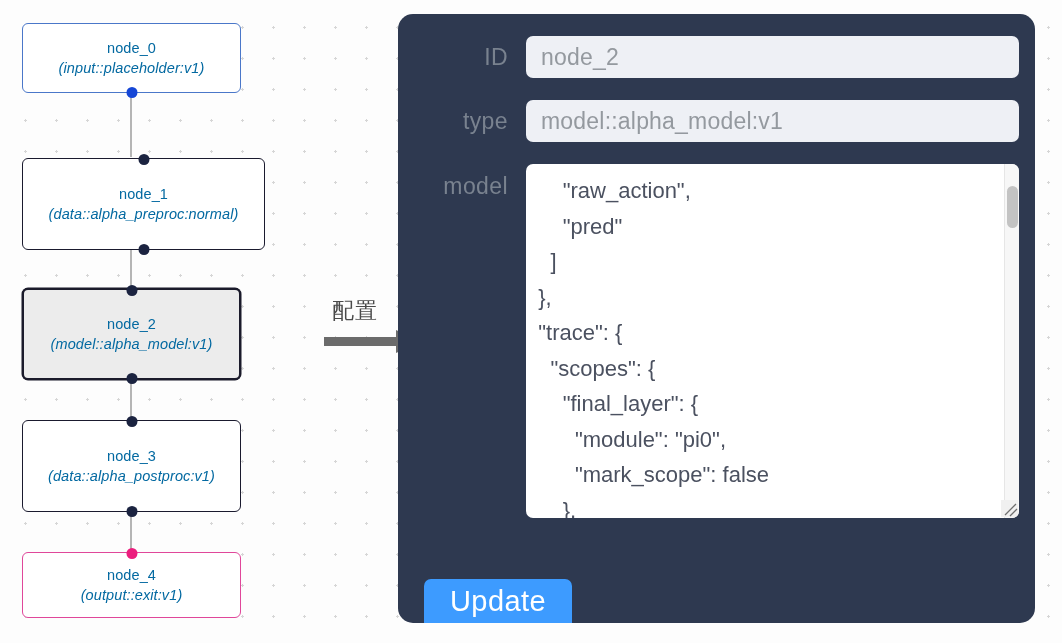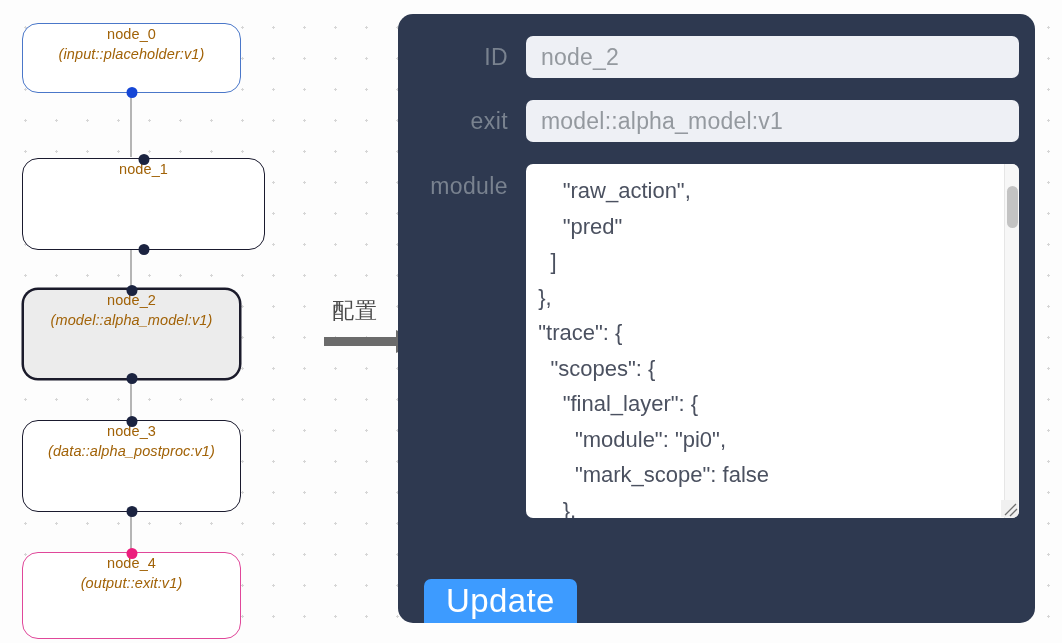--- a/index.html
+++ b/index.html
@@ -27,26 +27,27 @@
     background-size: 31px 31px;
     background-position: 10px 12px;
   }
 
   
   .node {
     position: absolute;
     box-sizing: border-box;
     background: #ffffff;
     border: 1.5px solid #1a1a2e;
-    border-radius: 16px;
+    border-radius: 6px;
     display: flex;
     flex-direction: column;
     align-items: center;
+    justify-content: center;
     text-align: center;
-    color: #a16207;
+    color: #0369a1;
     font-size: 14.5px;
     line-height: 20px;
     letter-spacing: 0.1px;
     padding: 0 6px;
   }
   .node.first { border-color: #4a77c9; border-width: 1.4px; }
   .node.selected {
     background: #ececec;
     border-color: #1b1b2b;
     border-width: 2.2px;
@@ -210,21 +211,21 @@
   #update-btn {
     position: absolute;
     left: 26px;
     bottom: 0;
     height: 44px;
     min-width: 148px;
     background: #3d9bff;
     color: #ffffff;
     border: none;
     border-radius: 7px 7px 0 0;
-    font-size: 33px;
+    font-size: 29px;
     font-family: "Liberation Sans", sans-serif;
     letter-spacing: 0.4px;
     cursor: pointer;
     padding: 0 22px;
     text-align: center;
   }
 </style>
 </head>
 <body>
 
@@ -236,39 +237,40 @@
   <div class="edge" style="left:131px; top:512px; height:40px;"></div>
 
   <div class="node first" style="left:22px; top:23px; width:219px; height:70px;">
     <span class="node-title">node_0</span>
     <span class="node-sub">(input::placeholder:v1)</span>
     <span class="handle bottom src-blue"></span>
   </div>
 
   <div class="node" style="left:22px; top:158px; width:243px; height:92px;">
     <span class="node-title">node_1</span>
+    <span class="node-sub">(data::alpha_preproc:normal)</span>
     <span class="handle top"></span>
     <span class="handle bottom"></span>
   </div>
 
   <div class="node selected" style="left:22px; top:288px; width:219px; height:92px;">
     <span class="node-title">node_2</span>
     <span class="node-sub">(model::alpha_model:v1)</span>
     <span class="handle top"></span>
     <span class="handle bottom"></span>
   </div>
 
   <div class="node" style="left:22px; top:420px; width:219px; height:92px;">
     <span class="node-title">node_3</span>
     <span class="node-sub">(data::alpha_postproc:v1)</span>
     <span class="handle top"></span>
     <span class="handle bottom"></span>
   </div>
 
-  <div class="node last" style="left:22px; top:552px; width:219px; height:87px;">
+  <div class="node last" style="left:22px; top:552px; width:219px; height:66px;">
     <span class="node-title">node_4</span>
     <span class="node-sub">(output::exit:v1)</span>
     <span class="handle top tgt-pink"></span>
   </div>
 
   <div id="arrow-group">
     <div id="arrow-label">配置</div>
     <div id="arrow-shape">
       <svg width="98" height="24" viewBox="0 0 98 24">
         <path d="M0 7 L72 7 L72 0 L98 11.5 L72 23 L72 16 L0 16 Z" fill="#6b6b6b"></path>
@@ -278,26 +280,26 @@
 </div>
 
 <div id="panel">
 
   <div class="field-row">
     <div class="field-label">ID</div>
     <input class="text-input" type="text" placeholder="node_2" style="">
   </div>
 
   <div class="field-row">
-    <div class="field-label">exit</div>
+    <div class="field-label">type</div>
     <input class="text-input" type="text" placeholder="model::alpha_model:v1" style="">
   </div>
 
   <div class="field-row">
-    <div class="field-label config-label">module</div>
+    <div class="field-label config-label">model</div>
     <div class="code-wrap">
       <textarea class="code-area" spellcheck="false" style="">      "raw_action",
       "pred"
     ]
   },
   "trace": {
     "scopes": {
       "final_layer": {
         "module": "pi0",
         "mark_scope": false

